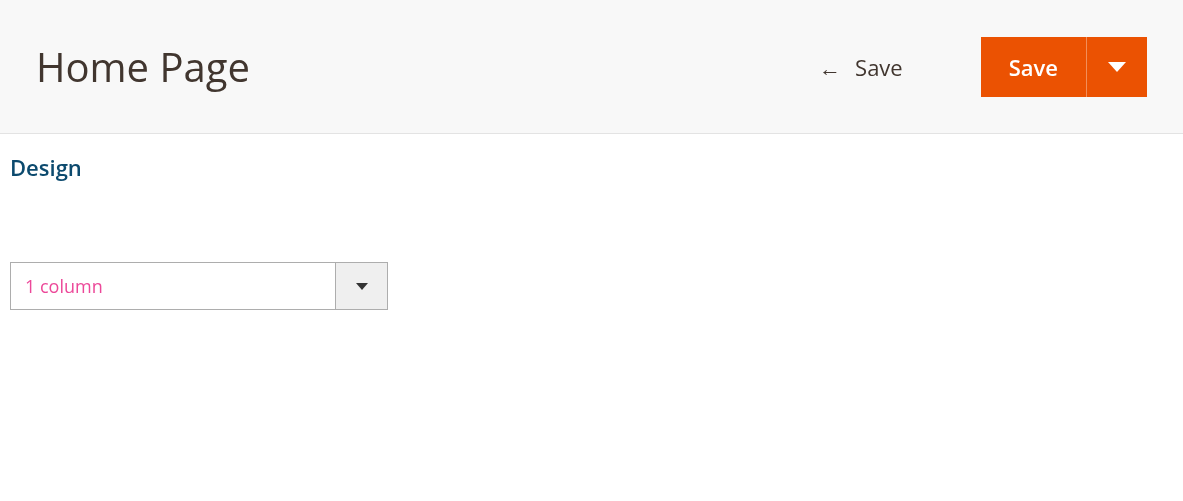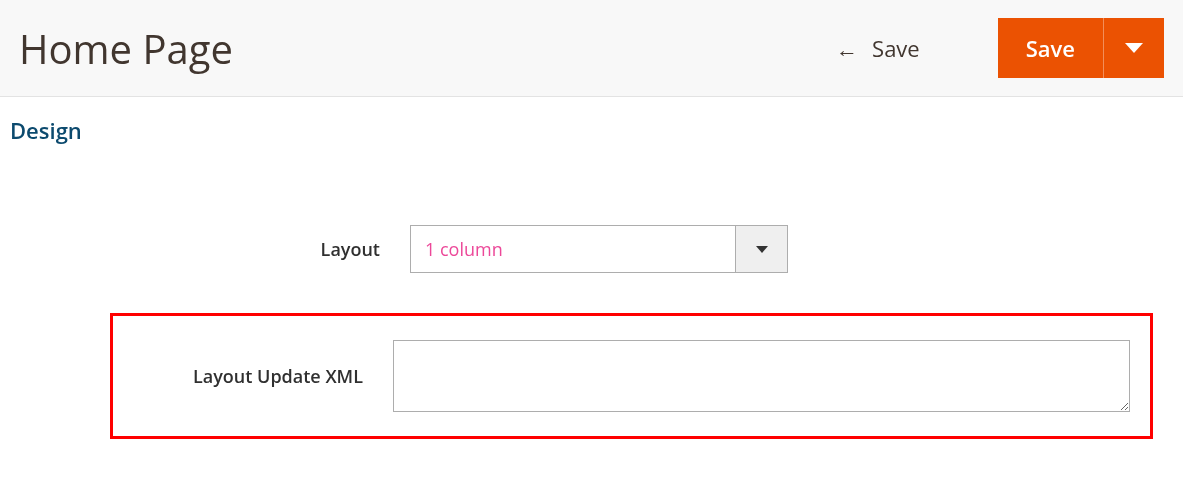--- a/index.html
+++ b/index.html
@@ -7,22 +7,22 @@
       font-family: 'Open Sans', 'Helvetica Neue', Arial, sans-serif;
       background: #ffffff;
       width: 1183px;
       color: #41362f;
     }
     .header {
       background: #f8f8f8;
       border-bottom: 1px solid #e3e3e3;
       display: flex;
       align-items: center;
-      padding: 0 19px;
-      height: 97px;
+      padding: 0 36px;
+      height: 134px;
     }
     .page-title {
       font-size: 40px;
       font-weight: 400;
       color: #41362f;
       flex: 1;
     }
     .header-actions {
       display: flex;
       align-items: center;
@@ -179,26 +179,21 @@
         <span class="tri-down"></span>
       </button>
     </div>
   </div>
 </div>
 
 <div class="section">
   <div class="section-title">Design</div>
 
   <div class="form-row">
-    <div class="form-label">Layout</div>
     <div class="select-wrap">
       <div class="select-value">1 column</div>
       <div class="select-btn">
         <span class="select-tri"></span>
       </div>
     </div>
   </div>
 
-  <div class="highlight-box">
-    <div class="highlight-label">Layout Update XML</div>
-    <textarea class="textarea-field" style=""></textarea>
-  </div>
 </div>
 
 </body></html>

